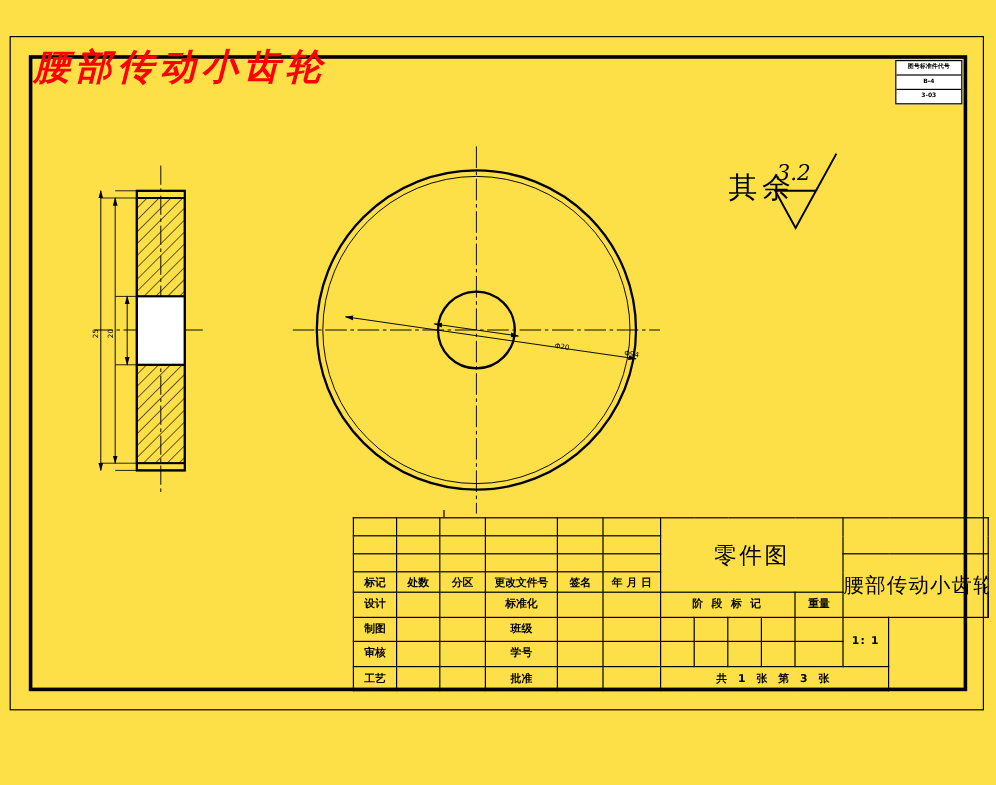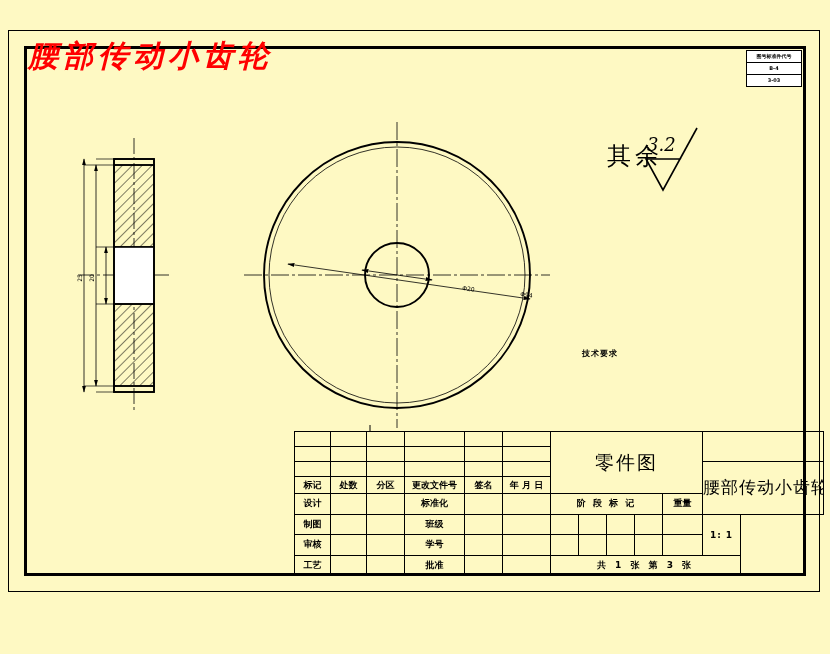--- a/index.html
+++ b/index.html
@@ -7,21 +7,21 @@
     padding: 0;
     background: #ffffff;
   }
   body {
     font-family: "Liberation Sans", sans-serif;
   }
   #canvas {
     position: relative;
     width: 830px;
     height: 654px;
-    background: #fef9c3;
+    background: #fde047;
     overflow: hidden;
   }
   .abs { position: absolute; }
 
   
   #outer-border {
     left: 8px; top: 30px;
     width: 812px; height: 562px;
     border: 1px solid #000;
     box-sizing: border-box;
@@ -162,21 +162,20 @@
   <div class="abs" id="code-box">
     <div class="crow">图号标准件代号</div>
     <div class="crow">B-4</div>
     <div class="crow">3-03</div>
   </div>
 
   <div class="abs" id="finish-note">其余</div>
   <div class="abs" id="finish-value">3.2</div>
 
   <div class="abs" id="tech-req">
-    <div class="treq-head">技术要求</div>
   </div>
 
   <svg class="abs" id="geometry" viewBox="0 0 830 654">
     <defs>
       <pattern id="hatch" width="7" height="7" patternTransform="rotate(45)" patternUnits="userSpaceOnUse">
         <line x1="0" y1="0" x2="0" y2="7" stroke="#000" stroke-width="1"></line>
       </pattern>
       <marker id="arrL" markerWidth="9" markerHeight="9" refX="8" refY="4.5" orient="auto">
         <path d="M9,4.5 L0,2 L0,7 Z" fill="#000"></path>
       </marker>

